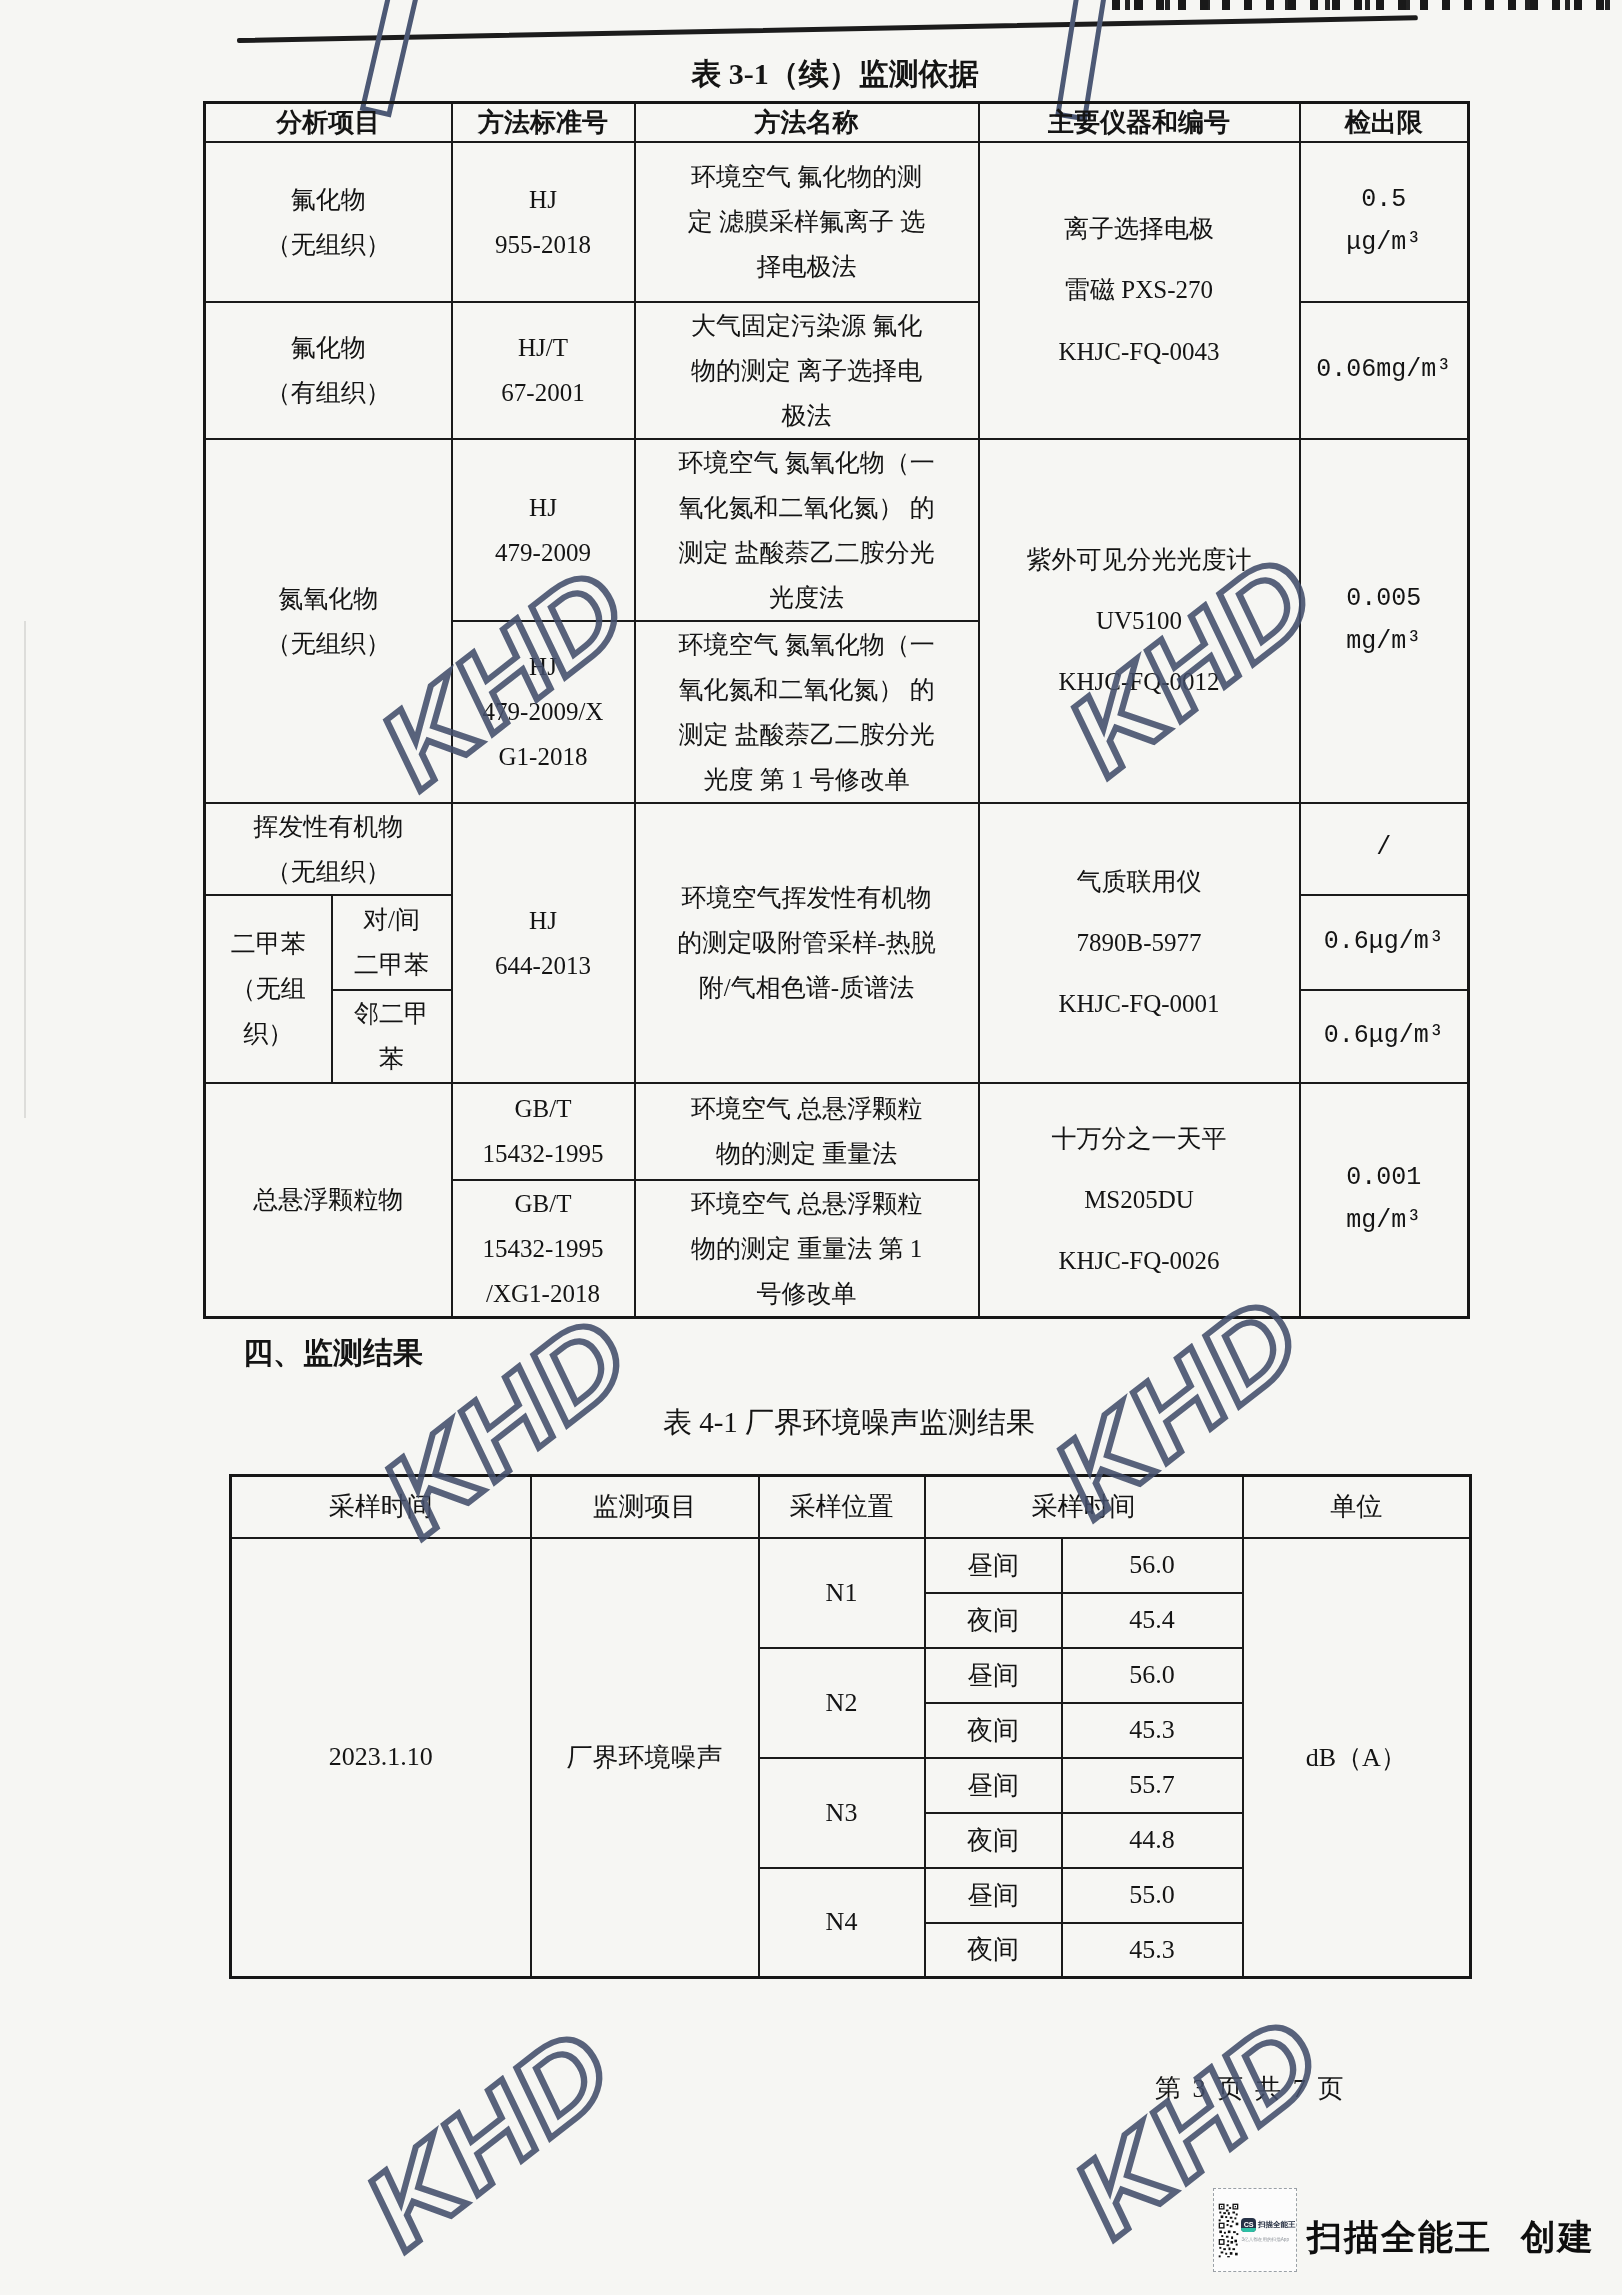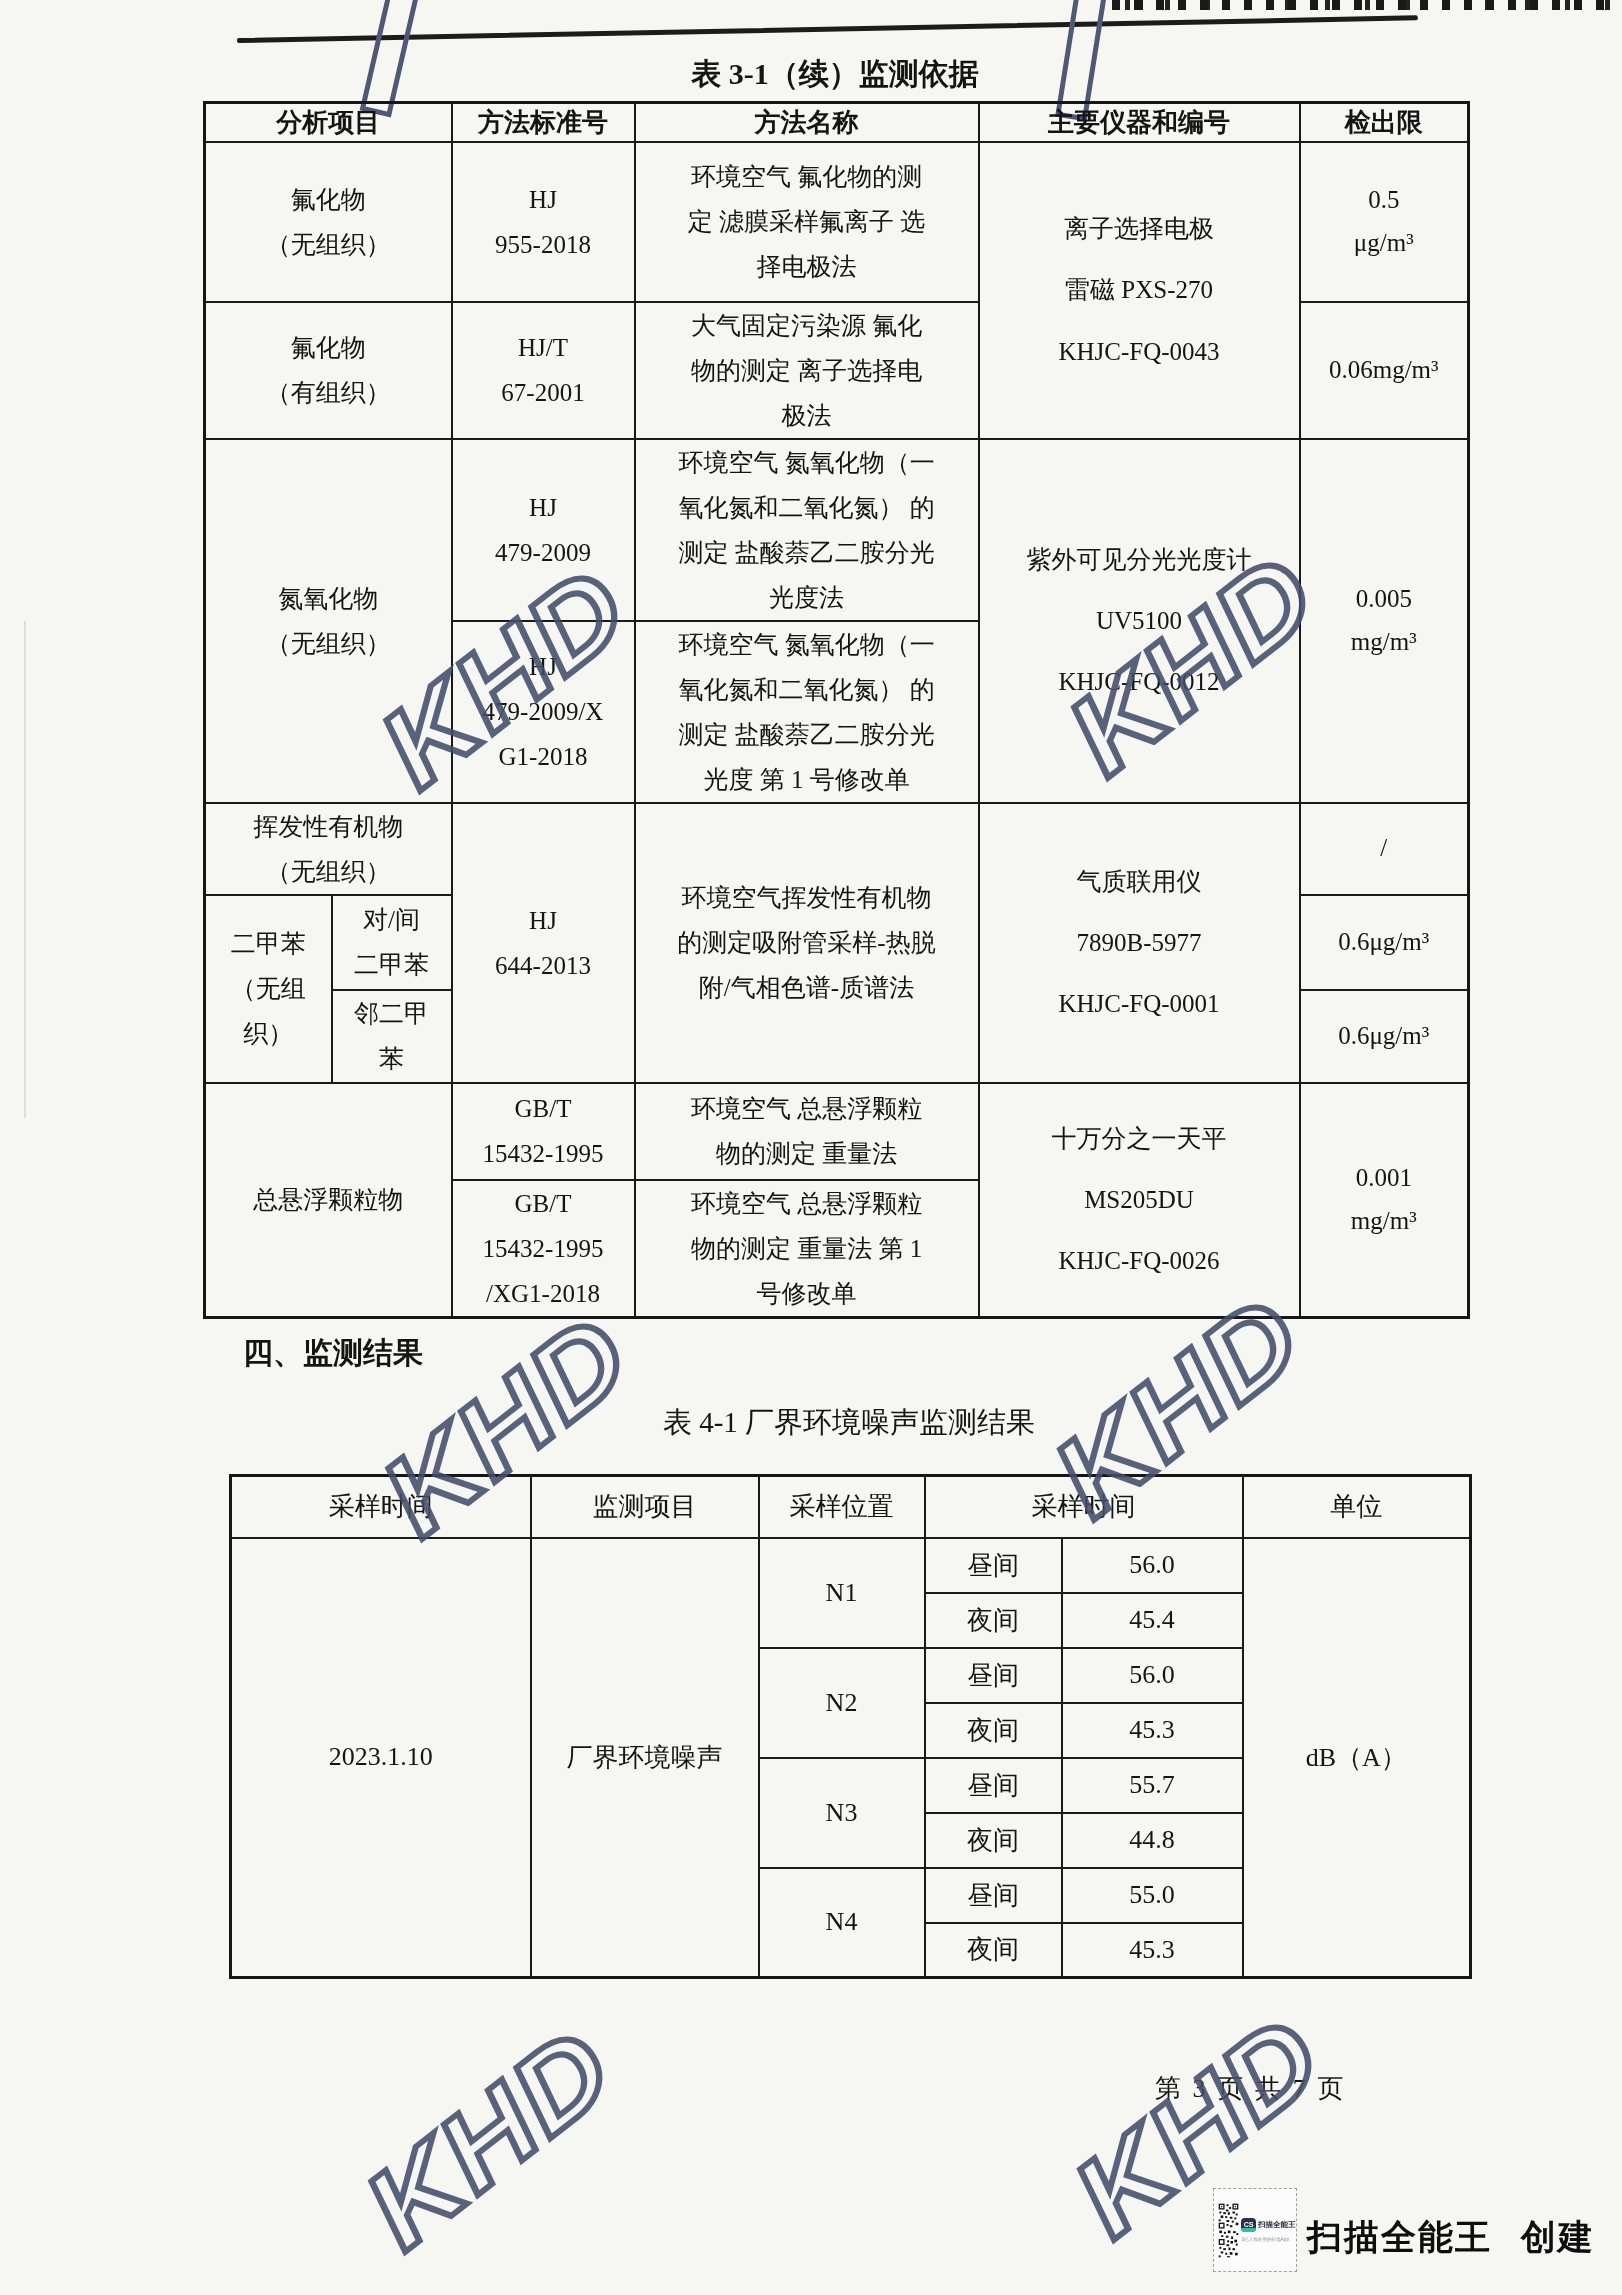--- a/index.html
+++ b/index.html
@@ -29,21 +29,21 @@
   .footer-page{position:absolute;left:0;top:2071px;width:1346px;text-align:right;
                font-size:26px;letter-spacing:2.6px;}
   
   table{border-collapse:collapse;table-layout:fixed;position:absolute;background:transparent;}
   th,td{border:2.6px solid #1a1a1a;text-align:center;vertical-align:middle;padding:0;overflow:hidden;}
   .t31{left:203px;top:101px;width:1264px;border:3.9px solid #161616;}
   .t41{left:229px;top:1474px;width:1240px;border:3.9px solid #161616;}
   .t31 th{font-size:26px;font-weight:700;text-align:center;}
   .t31 td{font-size:25px;line-height:1.8;}
   .t31 td.instr{line-height:2.45;}
-  .t31 td.lim{line-height:1.7;}
+  .t31 td.lim{line-height:1.7;font-family:Liberation Mono, monospace;}
   .t41 th{font-size:26px;font-weight:400;}
   .t41 td{font-size:26px;}
   .pre{white-space:pre-line;}
   
   .badge-box{position:absolute;left:1213px;top:2188px;width:84px;height:84px;
              border:1.3px dashed #9aa0a6;background:#fcfcfc;box-sizing:border-box;
              display:flex;align-items:center;gap:2.6px;padding:6.5px 3.9px;
              font-family:"Liberation Sans","DejaVu Sans",sans-serif;}
   .qr{width:21px;height:55px;flex:0 0 auto;}
   .badge-right{display:flex;flex-direction:column;gap:5.2px;min-width:0;}

